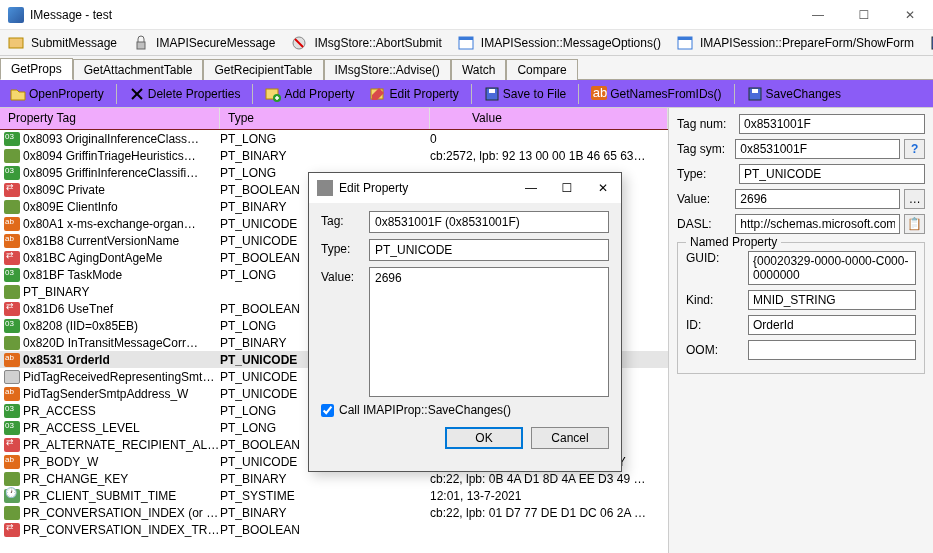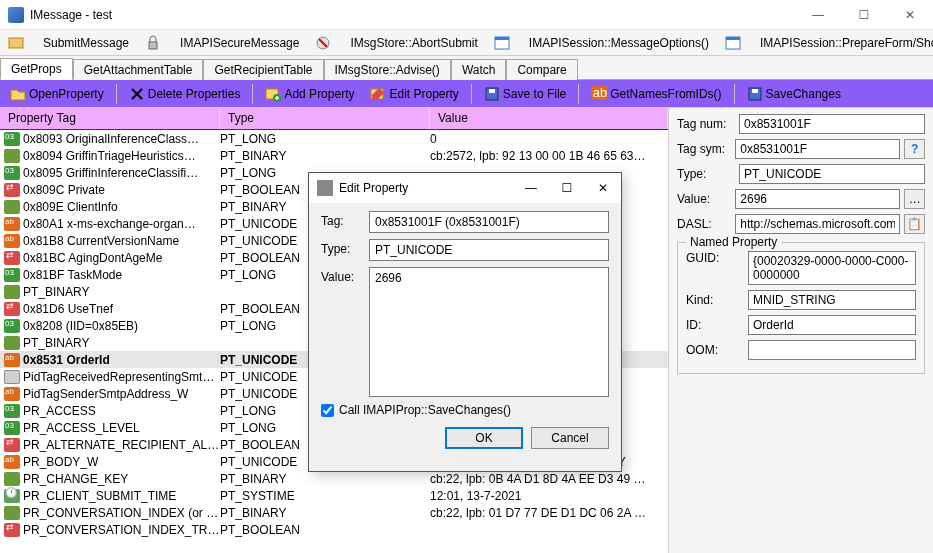--- a/index.html
+++ b/index.html
@@ -5,39 +5,39 @@
 * { box-sizing: border-box; margin: 0; padding: 0; font-family: "Segoe UI", Tahoma, sans-serif; font-size: 12px; }
 body { background: #fff; width: 933px; height: 553px; overflow: hidden; position: relative; }
 
 .titlebar { height: 30px; background: #fff; border-bottom: 1px solid #e5e5e5; display: flex; align-items: center; padding-left: 8px; }
 .titlebar .appicon { width: 16px; height: 16px; margin-right: 6px; background: linear-gradient(135deg,#4a90d9,#2c5aa0); border-radius: 2px; }
 .titlebar .title { flex: 1; color: #000; }
 .titlebar .winbtns { display: flex; }
 .titlebar .winbtn { width: 46px; height: 30px; display: flex; align-items: center; justify-content: center; color: #555; }
 
 .toolbar1 { height: 26px; background: #f5f5f5; border-bottom: 1px solid #d0d0d0; display: flex; align-items: center; padding: 0 4px; gap: 8px; }
-.tbitem { display: flex; align-items: center; gap: 19px; padding: 2px 4px; cursor: pointer; white-space: nowrap; }
+.tbitem { display: flex; align-items: center; gap: 7px; padding: 2px 4px; cursor: pointer; white-space: nowrap; }
 .tbicon { width: 16px; height: 16px; display: inline-block; }
 
 .tabs { height: 24px; background: #f5f5f5; display: flex; align-items: flex-end; padding-left: 0; border-bottom: 1px solid #aca899; }
 .tab { padding: 3px 10px 3px 10px; border: 1px solid #aca899; border-bottom: none; background: #f5f5f5; margin-right: 0; position: relative; top: 1px; cursor: pointer; }
 .tab.active { background: #fff; border-bottom: 1px solid #fff; z-index: 2; }
 
 .toolbar2 { height: 28px; background: #8b5cf6; border-bottom: 1px solid #d0d0d0; display: flex; align-items: center; padding: 0 4px; gap: 4px; }
 .tbtn { display: flex; align-items: center; gap: 3px; padding: 2px 6px; cursor: pointer; }
 .sep { width: 1px; height: 20px; background: #c0c0c0; margin: 0 2px; }
 
 .mainarea { display: flex; height: calc(553px - 30px - 26px - 24px - 28px); }
 
 .listpane { flex: 1; display: flex; flex-direction: column; border-right: 1px solid #ccc; overflow: hidden; position: relative; }
 .listhdr { display: flex; background: #f0abfc; border-bottom: 1px solid #7f1d1d; height: 22px; }
 .listhdr .col { padding: 3px 8px; border-right: 1px solid #e0e0e0; }
 .col-tag { width: 220px; }
 .col-type { width: 210px; }
-.col-val { flex: 1; }
+.col-val { flex: 1; margin-left: 34px; }
 
 .listbody { overflow-y: auto; flex: 1; }
 .row { display: flex; height: 17px; align-items: center; cursor: pointer; }
 .row.sel { background: #e5e5e5; }
 .row .rowicon { width: 16px; height: 14px; margin: 0 3px 0 4px; flex-shrink: 0; border-radius: 2px; }
 .row .rtag { width: 197px; overflow: hidden; white-space: nowrap; text-overflow: ellipsis; }
 .row .rtype { width: 210px; overflow: hidden; white-space: nowrap; }
 .row .rval { flex: 1; overflow: hidden; white-space: nowrap; text-overflow: ellipsis; padding-right: 6px; }
 .row.sel .rtag, .row.sel .rtype, .row.sel .rval { font-weight: bold; }
 
@@ -273,20 +273,21 @@
           <div class="rval"></div>
         </div>
         <div class="row">
           <div class="rowicon ic-num"></div>
           <div class="rtag">0x8208 (IID=0x85EB)</div>
           <div class="rtype">PT_LONG</div>
           <div class="rval"></div>
         </div>
         <div class="row">
           <div class="rowicon ic-bin"></div>
+          <div class="rtag">0x820D InTransitMessageCorr…</div>
           <div class="rtype">PT_BINARY</div>
           <div class="rval"></div>
         </div>
         <div class="row sel">
           <div class="rowicon ic-ab"></div>
           <div class="rtag">0x8531 OrderId</div>
           <div class="rtype">PT_UNICODE</div>
           <div class="rval"></div>
         </div>
         <div class="row">

